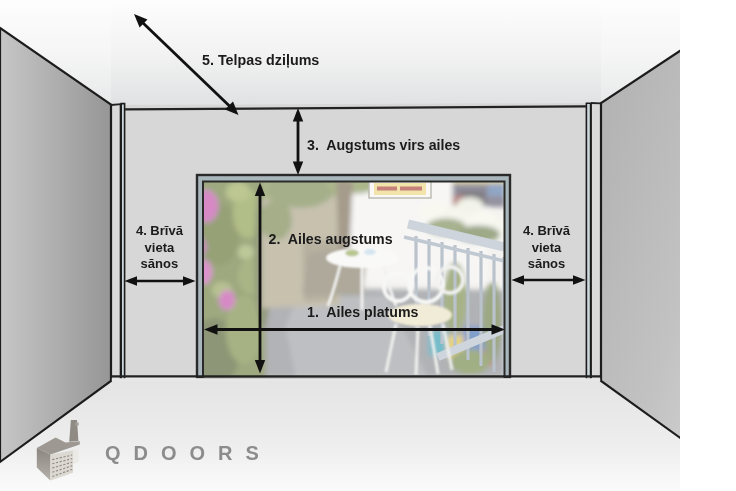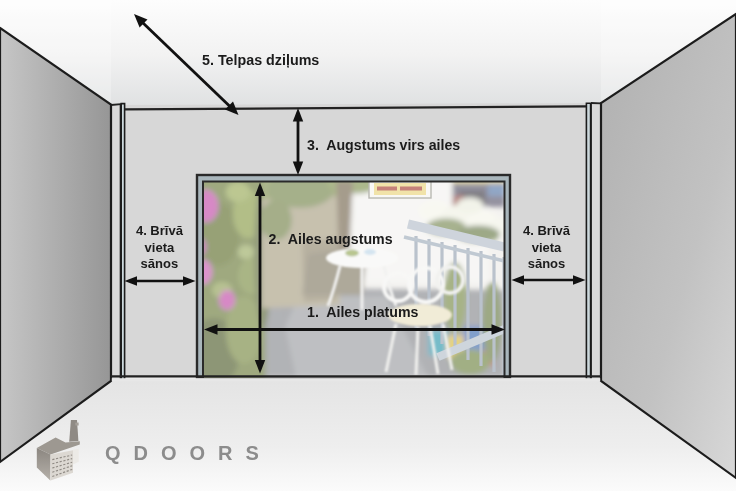--- a/index.html
+++ b/index.html
@@ -1,16 +1,16 @@
 <!DOCTYPE html>
 <html><head>
 <meta charset="utf-8">
 <style>
   html,body{margin:0;padding:0;background:#fff;}
-  #stage{position:relative;width:736px;height:491px;overflow:hidden;background:#f9a8d4;
+  #stage{position:relative;width:680px;height:491px;overflow:hidden;background:#f9a8d4;
          font-family:"Liberation Sans", sans-serif;}
 </style>
 </head>
 <body>
 <div id="stage">
 <svg width="736" height="491" viewBox="0 0 736 491">
 <defs>
   <linearGradient id="ceilg" x1="0" y1="0" x2="0" y2="1">
     <stop offset="0" stop-color="#fdfdfd"></stop>
     <stop offset="0.5" stop-color="#f2f2f2"></stop>

